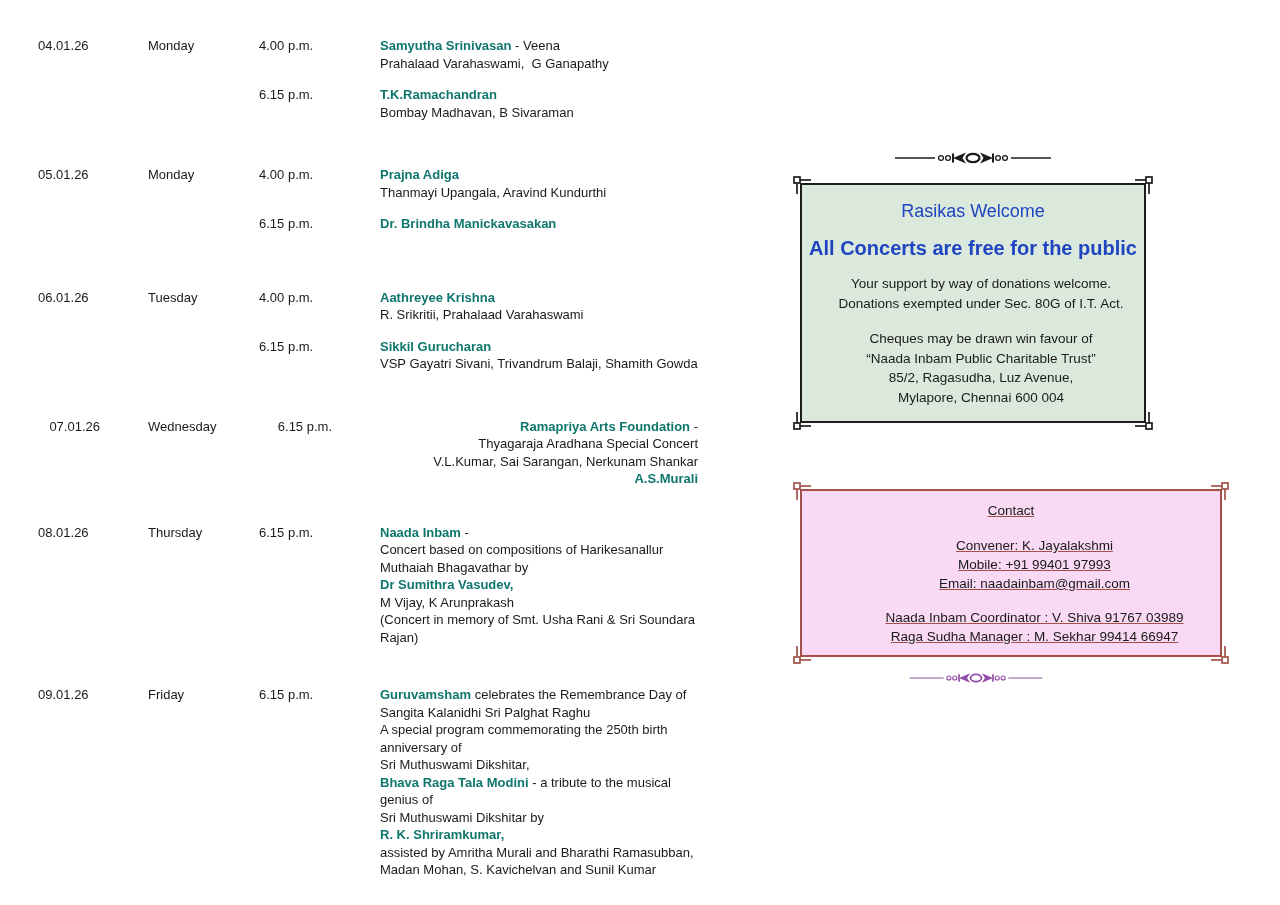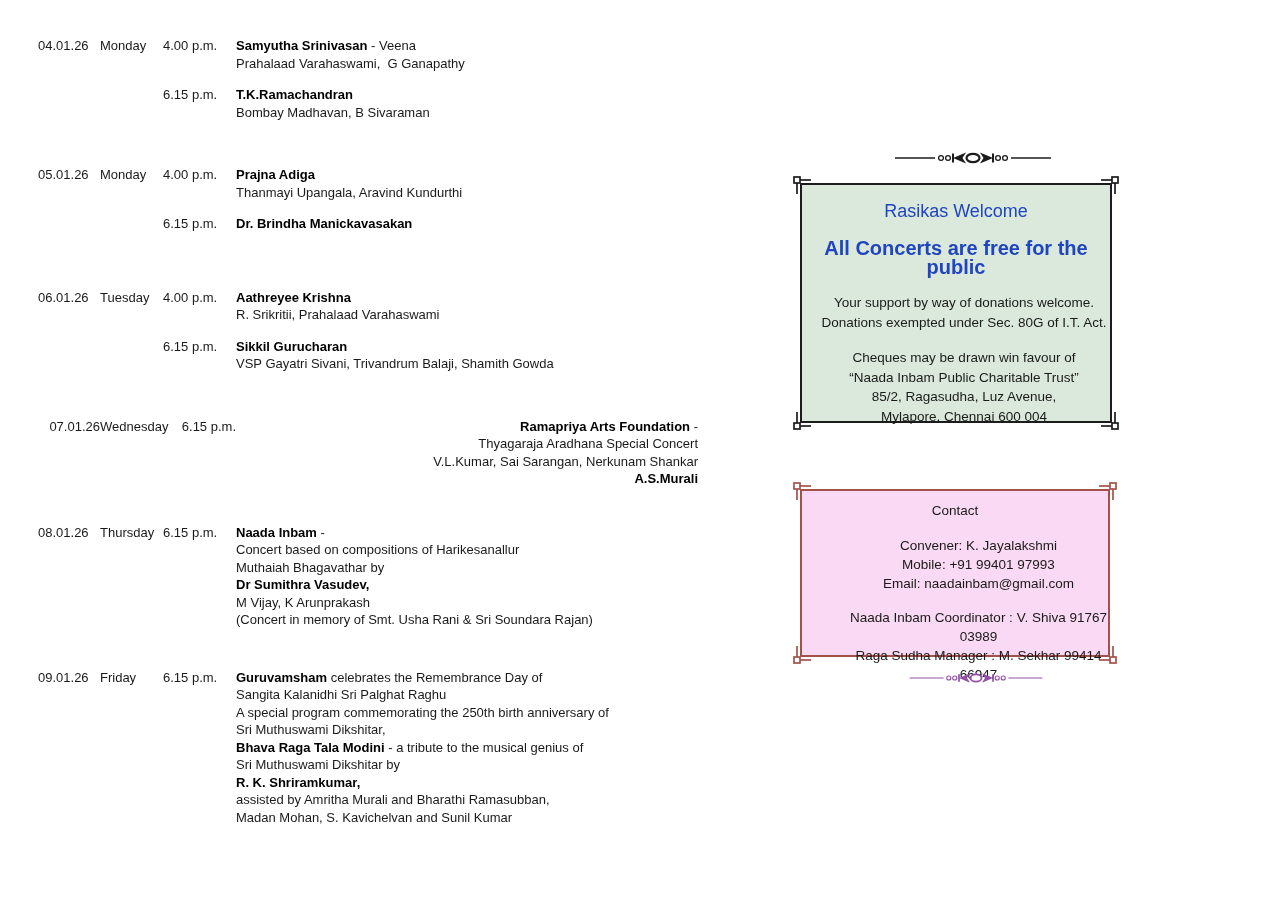--- a/index.html
+++ b/index.html
@@ -19,49 +19,51 @@
   .schedule-group{margin:0;}
   .schedule-group:nth-of-type(2){margin-top:45px;}
   .schedule-group:nth-of-type(3){margin-top:56px;}
   .schedule-group:nth-of-type(4){margin-top:45px;text-align:right;}
   .schedule-group:nth-of-type(5){margin-top:36px;}
   .schedule-group:nth-of-type(6){margin-top:40px;}
   .session-row{
     display:grid;
     grid-template-columns:62px 63px 73px auto;
     align-items:start;
+    gap:48px;
   }
   .session-row + .session-row{margin-top:14px;}
   .cell{
     font-size:13px;line-height:17.5px;white-space:nowrap;overflow:visible;
   }
   .detail-lines{min-width:0;}
   .detail-line{
     font-size:13px;line-height:17.5px;white-space:pre-wrap;
   }
-  .seg-bold{font-weight:bold;color:#000000;}
+  .seg-bold{font-weight:bold;color:#0f766e;}
 
   
   .divider{position:absolute;display:block;}
   #divider-top{left:893px;top:150px;width:160px;height:16px;color:var(--divider-top,#1c1c1c);}
   #divider-bottom{left:908px;top:671px;width:136px;height:14px;color:var(--divider-bottom,#9350a8);}
 
   
   .framed-box{position:absolute;text-align:center;box-sizing:border-box;}
   #welcome-box{
-    left:800px;top:183px;width:312px;height:240px;
+    left:800px;top:183px;width:346px;height:240px;
     background:var(--welcome-bg,#dbe9dc);
     border:2px solid var(--welcome-border,#1c1c1c);
     color:var(--welcome-border,#1c1c1c);
   }
   #contact-box{
-    left:800px;top:489px;width:310px;height:168px;
+    left:800px;top:489px;width:422px;height:168px;
     background:var(--contact-bg,#f9d9f3);
     border:2px solid var(--contact-border,#a3524a);
     color:var(--contact-border,#a3524a);
+    text-decoration:underline;
   }
   .corner{position:absolute;width:20px;height:20px;}
   .c-tl{top:-11px;left:-11px;}
   .c-tr{top:-11px;right:-11px;transform:scaleX(-1);}
   .c-bl{bottom:-11px;left:-11px;transform:scaleY(-1);}
   .c-br{bottom:-11px;right:-11px;transform:scale(-1,-1);}
 
   .welcome-title{
     margin-top:14px;font-size:18px;line-height:24px;
     color:var(--blue,#1f45c0);

